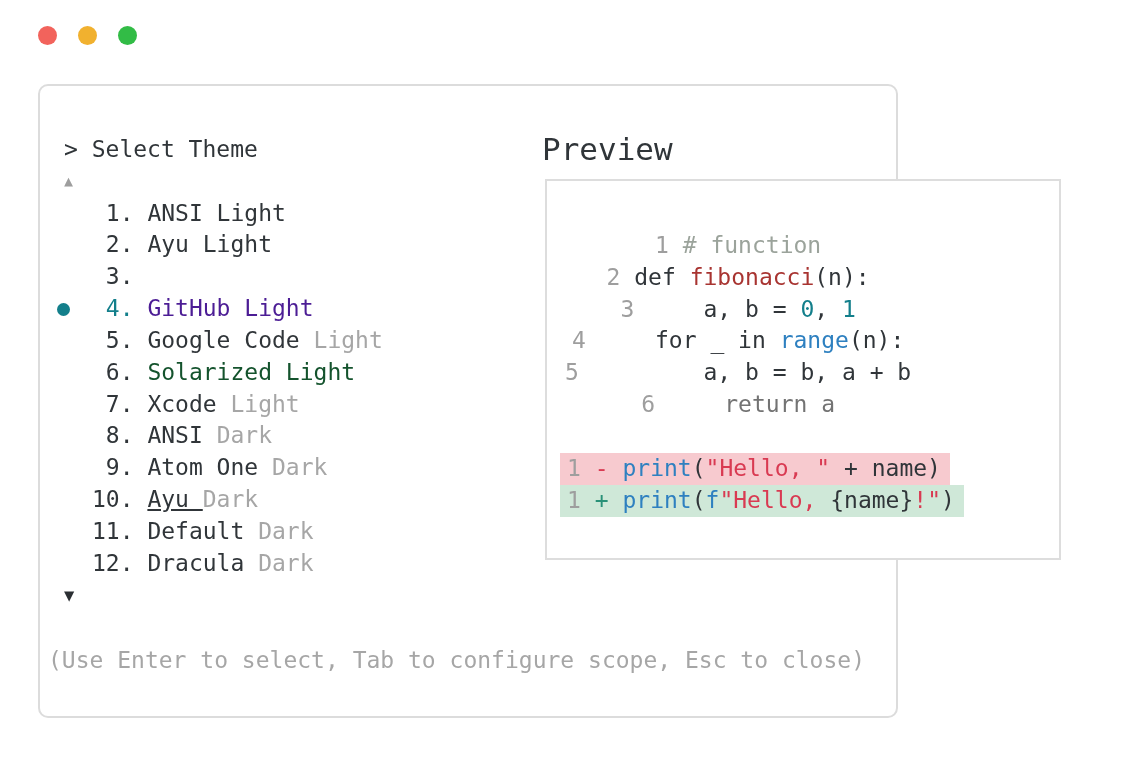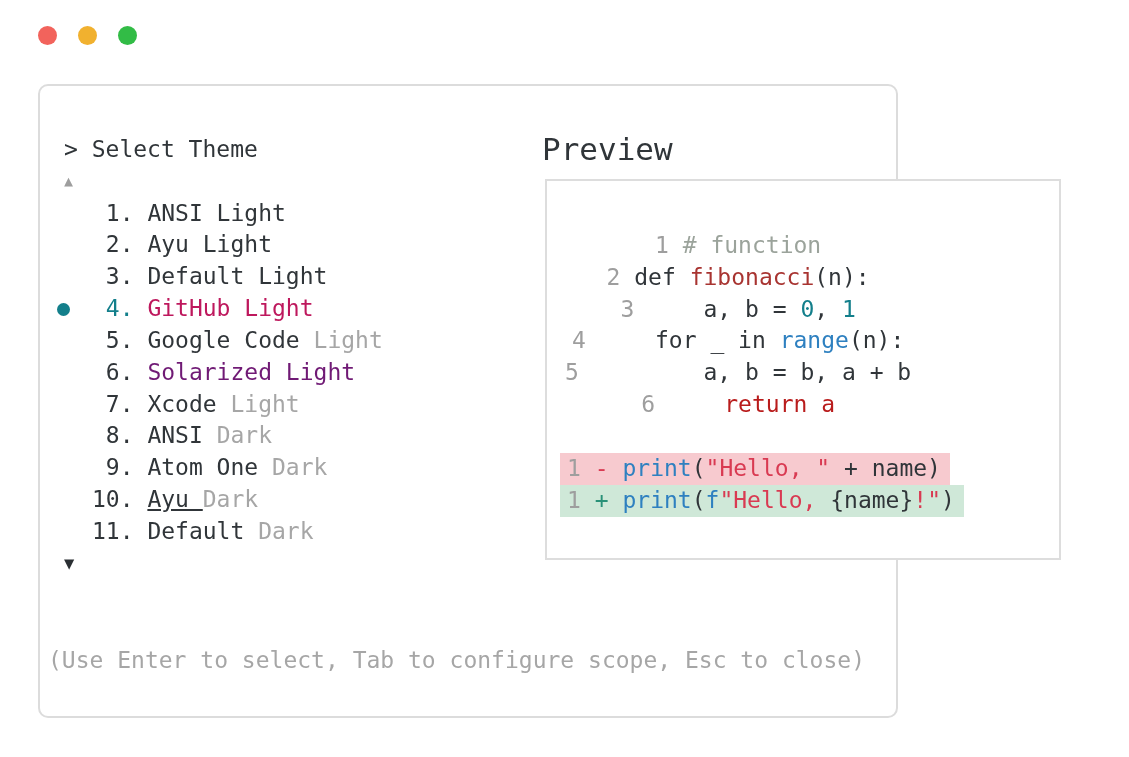--- a/index.html
+++ b/index.html
@@ -48,43 +48,44 @@
   <span class="dot" id="tl-2" style="background: rgb(50, 188, 70);"></span>
 </div>
 
 <div class="panel">
   <div class="left-col">
     <div class="row pad7" id="panel-title" style="color: rgb(48, 53, 57);">&gt; Select Theme</div>
     <div class="row pad7 scroll-ind" id="scroll-up" style="color: rgb(158, 158, 158);">▲</div>
     <div id="theme-list">
         <div class="row theme-item"><span class="bullet-slot"></span><span class="item-num" style="color: rgb(48, 53, 57);"> 1.</span><span class="item-name"><span style="color: rgb(48, 53, 57);">ANSI Light</span></span></div>
         <div class="row theme-item"><span class="bullet-slot"></span><span class="item-num" style="color: rgb(48, 53, 57);"> 2.</span><span class="item-name"><span style="color: rgb(48, 53, 57);">Ayu Light</span></span></div>
-        <div class="row theme-item"><span class="bullet-slot"></span><span class="item-num" style="color: rgb(48, 53, 57);"> 3.</span><span class="item-name"><span style="color: rgb(48, 53, 57);">Default Light</span></span></div>
-        <div class="row theme-item"><span class="bullet-slot"><span class="bullet-dot" style="background: rgb(19, 127, 139);"></span></span><span class="item-num" style="color: rgb(19, 127, 139);"> 4.</span><span class="item-name"><span style="color: #be185d;">GitHub Light</span></span></div>
+        <div class="row theme-item"><span class="bullet-slot"></span><span class="item-num" style="color: rgb(48, 53, 57);"> 3.</span></div>
+        <div class="row theme-item"><span class="bullet-slot"><span class="bullet-dot" style="background: rgb(19, 127, 139);"></span></span><span class="item-num" style="color: rgb(19, 127, 139);"> 4.</span><span class="item-name"><span style="color: #4c1d95;">GitHub Light</span></span></div>
         <div class="row theme-item"><span class="bullet-slot"></span><span class="item-num" style="color: rgb(48, 53, 57);"> 5.</span><span class="item-name"><span style="color: rgb(48, 53, 57);">Google Code </span><span style="color: rgb(166, 166, 166);">Light</span></span></div>
-        <div class="row theme-item"><span class="bullet-slot"></span><span class="item-num" style="color: rgb(48, 53, 57);"> 6.</span><span class="item-name"><span style="color: #701a75;">Solarized Light</span></span></div>
+        <div class="row theme-item"><span class="bullet-slot"></span><span class="item-num" style="color: rgb(48, 53, 57);"> 6.</span><span class="item-name"><span style="color: #14532d;">Solarized Light</span></span></div>
         <div class="row theme-item"><span class="bullet-slot"></span><span class="item-num" style="color: rgb(48, 53, 57);"> 7.</span><span class="item-name"><span style="color: rgb(48, 53, 57);">Xcode </span><span style="color: rgb(166, 166, 166);">Light</span></span></div>
         <div class="row theme-item"><span class="bullet-slot"></span><span class="item-num" style="color: rgb(48, 53, 57);"> 8.</span><span class="item-name"><span style="color: rgb(48, 53, 57);">ANSI </span><span style="color: rgb(166, 166, 166);">Dark</span></span></div>
         <div class="row theme-item"><span class="bullet-slot"></span><span class="item-num" style="color: rgb(48, 53, 57);"> 9.</span><span class="item-name"><span style="color: rgb(48, 53, 57);">Atom One </span><span style="color: rgb(166, 166, 166);">Dark</span></span></div>
         <div class="row theme-item"><span class="bullet-slot"></span><span class="item-num" style="color: rgb(48, 53, 57);">10.</span><span class="item-name"><span style="color: rgb(48, 53, 57); text-decoration: underline;">Ayu </span><span style="color: rgb(166, 166, 166);">Dark</span></span></div>
         <div class="row theme-item"><span class="bullet-slot"></span><span class="item-num" style="color: rgb(48, 53, 57);">11.</span><span class="item-name"><span style="color: rgb(48, 53, 57);">Default </span><span style="color: rgb(166, 166, 166);">Dark</span></span></div>
+        <div class="row theme-item"><span class="bullet-slot"></span><span class="item-num" style="color: rgb(48, 53, 57);">12.</span><span class="item-name"><span style="color: rgb(48, 53, 57);">Dracula </span><span style="color: rgb(166, 166, 166);">Dark</span></span></div>
       </div>
     <div class="row pad7 scroll-ind down" id="scroll-down" style="color: rgb(43, 47, 51);">▼</div>
   </div>
 
   <div class="preview-label" id="preview-label" style="color: rgb(48, 53, 57);">Preview</div>
 
   <div class="preview-box">
     <div class="code-lines" id="code-lines">
         <div class="row"><span class="code-num" style="color: rgb(158, 158, 158);">1</span><span style="color: rgb(48, 53, 57);"> </span><span style="color: rgb(155, 163, 155);"># function</span></div>
         <div class="row"><span class="code-num" style="color: rgb(158, 158, 158);">2</span><span style="color: rgb(48, 53, 57);"> </span><span style="color: rgb(48, 53, 57);">def </span><span style="color: rgb(168, 52, 49);">fibonacci</span><span style="color: rgb(48, 53, 57);">(n):</span></div>
         <div class="row"><span class="code-num" style="color: rgb(158, 158, 158);">3</span><span style="color: rgb(48, 53, 57);"> </span><span style="color: rgb(48, 53, 57);">    a, b = </span><span style="color: rgb(19, 127, 139);">0</span><span style="color: rgb(48, 53, 57);">, </span><span style="color: rgb(19, 127, 139);">1</span></div>
         <div class="row"><span class="code-num" style="color: rgb(158, 158, 158);">4</span><span style="color: rgb(48, 53, 57);"> </span><span style="color: rgb(48, 53, 57);">    for _ in </span><span style="color: rgb(46, 128, 192);">range</span><span style="color: rgb(48, 53, 57);">(n):</span></div>
         <div class="row"><span class="code-num" style="color: rgb(158, 158, 158);">5</span><span style="color: rgb(48, 53, 57);"> </span><span style="color: rgb(48, 53, 57);">        a, b = b, a + b</span></div>
-        <div class="row"><span class="code-num" style="color: rgb(158, 158, 158);">6</span><span style="color: rgb(48, 53, 57);"> </span><span style="color: #b91c1c; margin-top: 12px;">    return a</span></div>
+        <div class="row"><span class="code-num" style="color: rgb(158, 158, 158);">6</span><span style="color: rgb(48, 53, 57);"> </span><span style="color: #737373; margin-top: 12px;">    return a</span></div>
       </div>
     <div class="diff-lines" id="diff-lines">
         <div class="row"><span class="diff-bg" style="background: rgb(247, 202, 207);"><span style="color: rgb(158, 158, 158);">1</span><span style="color: rgb(48, 53, 57);"> </span><span style="color: rgb(217, 58, 82);">-</span><span style="color: rgb(48, 53, 57);"> </span><span style="color: rgb(46, 128, 192);">print</span><span style="color: rgb(48, 53, 57);">(</span><span style="color: rgb(217, 58, 82);">"Hello, "</span><span style="color: rgb(48, 53, 57);"> + name)</span></span></div>
         <div class="row"><span class="diff-bg" style="background: rgb(207, 232, 216);"><span style="color: rgb(158, 158, 158);">1</span><span style="color: rgb(48, 53, 57);"> </span><span style="color: rgb(42, 145, 120);">+</span><span style="color: rgb(48, 53, 57);"> </span><span style="color: rgb(46, 128, 192);">print</span><span style="color: rgb(48, 53, 57);">(</span><span style="color: rgb(46, 128, 192);">f</span><span style="color: rgb(217, 58, 82);">"Hello, </span><span style="color: rgb(48, 53, 57);">{name}</span><span style="color: rgb(217, 58, 82);">!"</span><span style="color: rgb(48, 53, 57);">)</span></span></div>
       </div>
   </div>
 
   <div class="help" id="help-text" style="color: rgb(166, 166, 166);">(Use Enter to select, Tab to configure scope, Esc to close)</div>
 </div>
 

